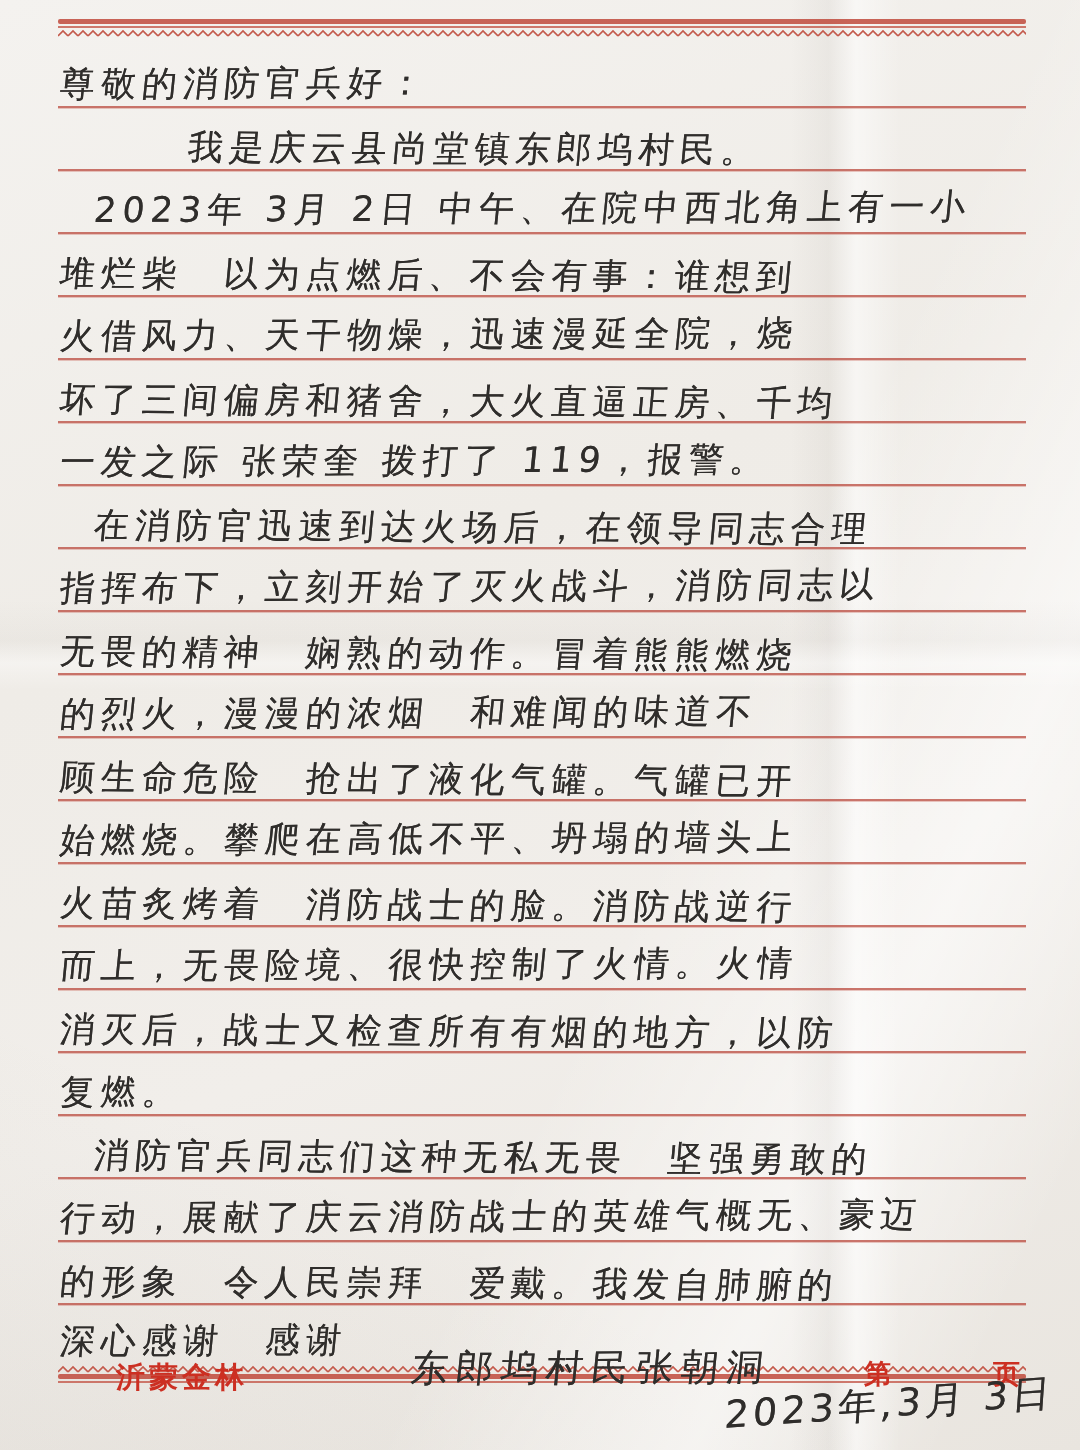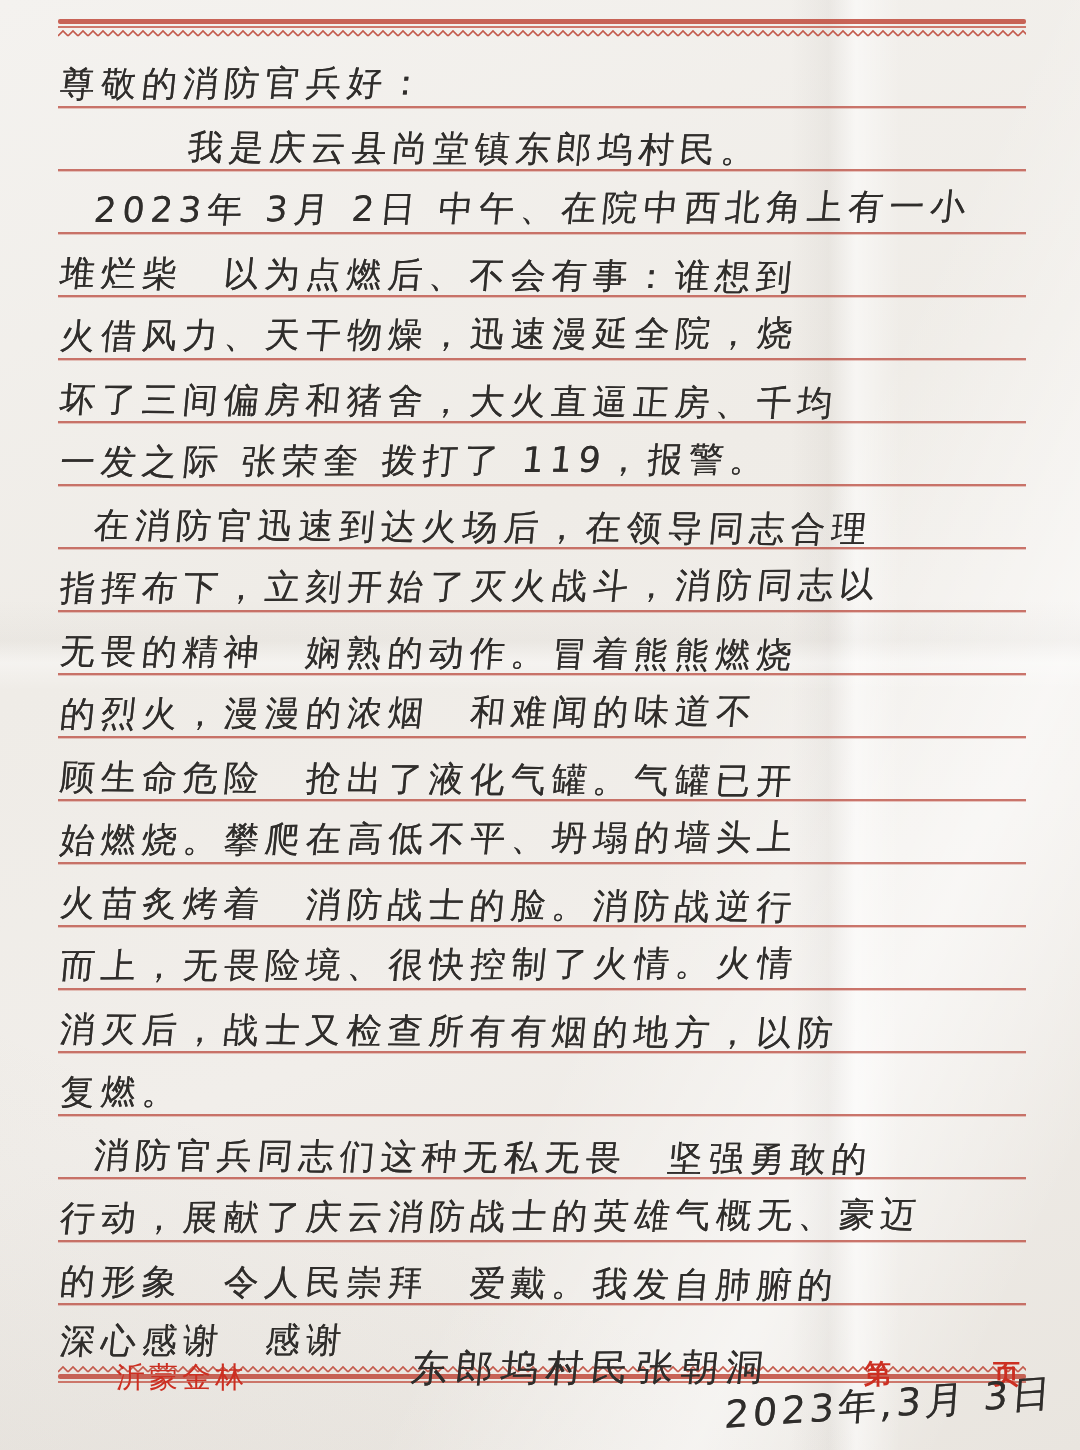--- a/index.html
+++ b/index.html
@@ -50,21 +50,21 @@
   }
   .line:nth-child(even) .hand{transform:skewX(-5deg) rotate(0.3deg);}
   .indent-sm .hand{margin-left:34px;}
   .indent-lg .hand{margin-left:128px;}
 
   .footer{
     position:absolute;left:58px;right:54px;top:1346px;
     display:flex;align-items:flex-start;
   }
   .brand{
-    color:#cc2f22;font-weight:normal;font-size:29px;letter-spacing:4px;
+    color:#cc2f22;font-weight:bold;font-size:29px;letter-spacing:4px;
     margin-left:58px;margin-top:12px;
   }
   .signature-wrap{flex:1;display:flex;justify-content:center;}
   .signature{font-size:37px;letter-spacing:8px;margin-left:40px;margin-top:4px;}
   .page-label{color:#cc2f22;font-size:27px;font-weight:bold;margin-top:10px;}
   .page-prefix{margin-left:-26px;}
   .page-suffix{margin-left:102px;margin-right:6px;}
 
   .date-row{
     position:absolute;right:30px;top:1396px;

